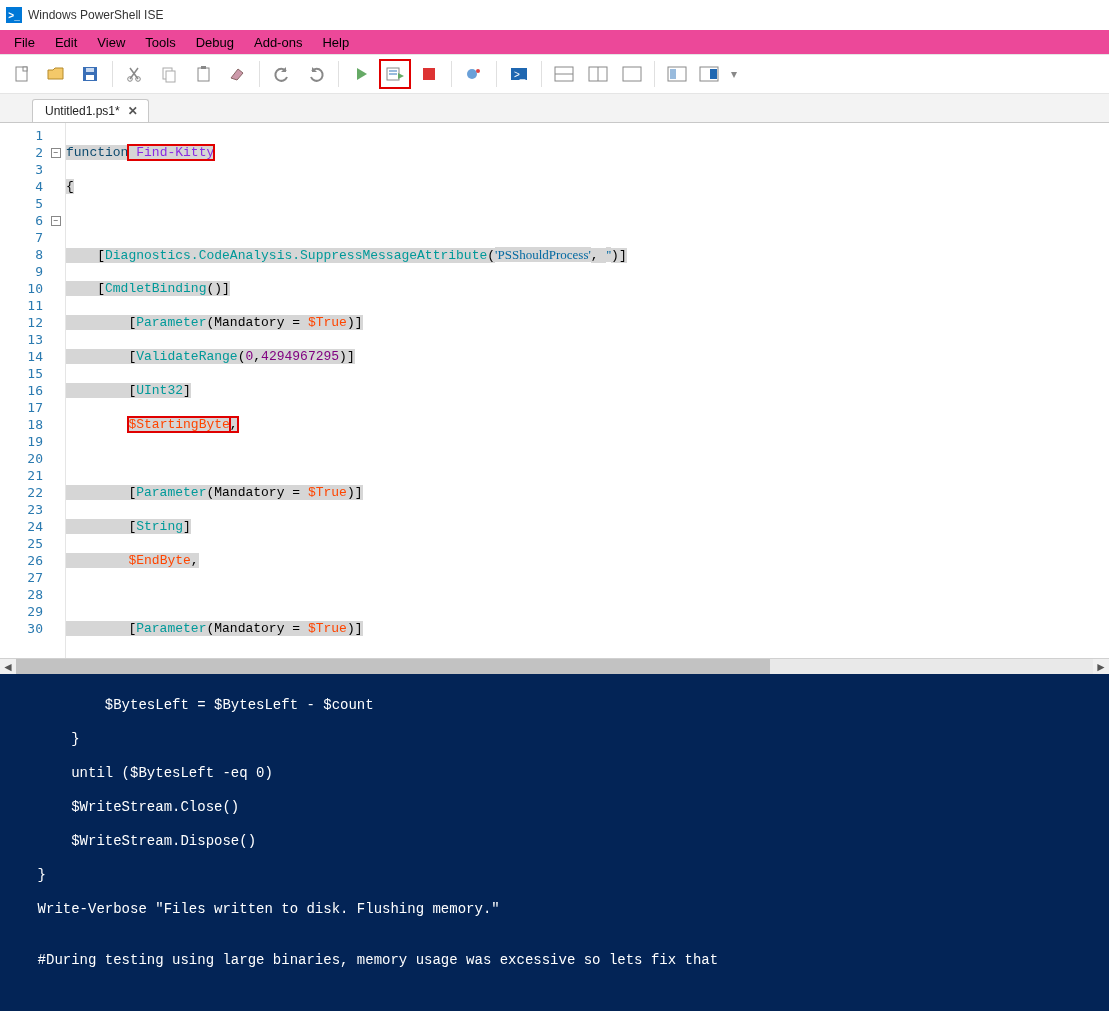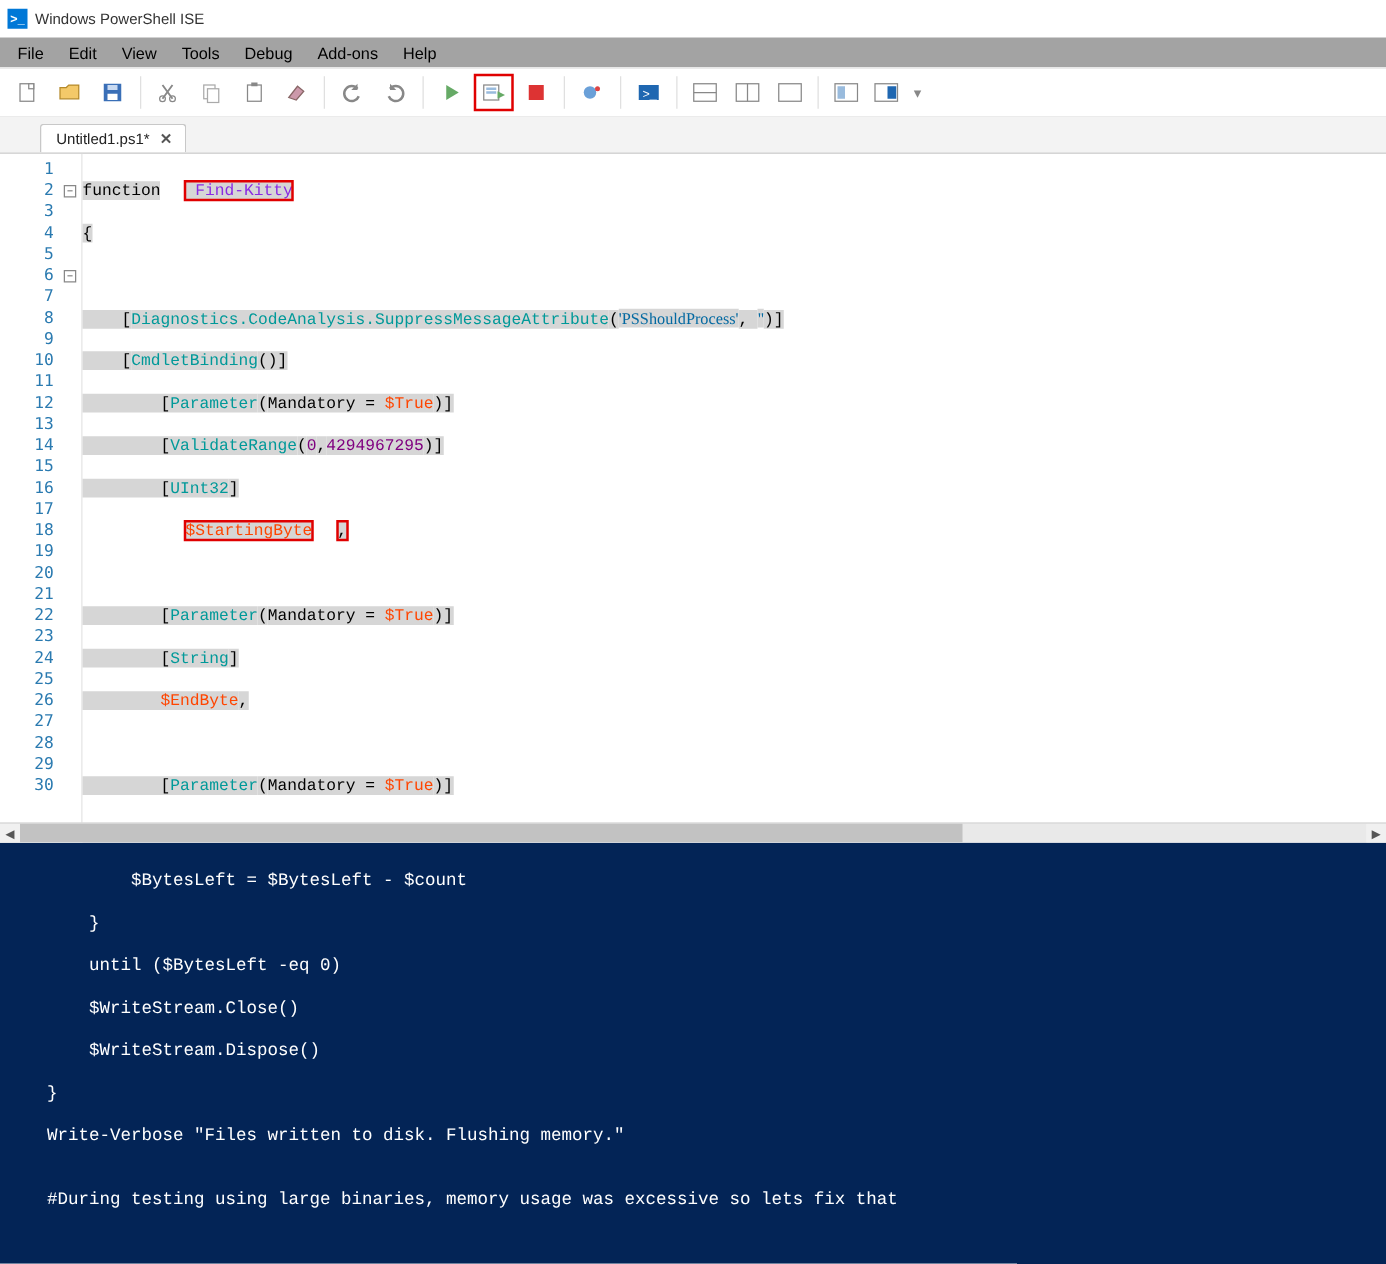--- a/index.html
+++ b/index.html
@@ -25,21 +25,21 @@
   }
   .title-bar .icon {
     width: 16px; height: 16px;
     background: #0078d7;
     display: flex; align-items: center; justify-content: center;
     color: #fff; font-size: 10px; font-weight: bold;
   }
   
   .menu-bar {
     height: 24px;
-    background: #a3a3a3;
+    background: #ec4899;
     display: flex;
     align-items: center;
     padding: 0 4px;
     gap: 0;
     color: #000;
     font-size: 13px;
   }
   .menu-bar span {
     padding: 3px 10px;
     cursor: default;
@@ -132,30 +132,29 @@
     flex: 1;
     font-family: Consolas, "Courier New", monospace;
     font-size: 13px;
     padding-top: 4px;
     white-space: pre;
     line-height: 17px;
     position: relative;
   }
   .cl { height: 17px; position: relative; }
   .sel { background: #d6d6d6; }
-  .kw-navy { color: #000000; }
+  .kw-navy { color: #0c4a6e; }
   .kw-teal { color: #009999; }
   .kw-purple { color: #8a2be2; }
   .kw-red { color: #0369a1; font-family: Liberation Serif, serif; }
   .num { color: #800080; }
   .var { color: #ff4500; }
   .redbox {
     outline: 2px solid #e00000;
     outline-offset: -1px;
-    margin-left: 20px;
   }
   .hscroll {
     position: absolute;
     left:0; right:0; bottom:0;
     height: 16px;
     background: #f0f0f0;
     border-top: 1px solid #d0d0d0;
     display:flex;
     align-items:center;
   }

